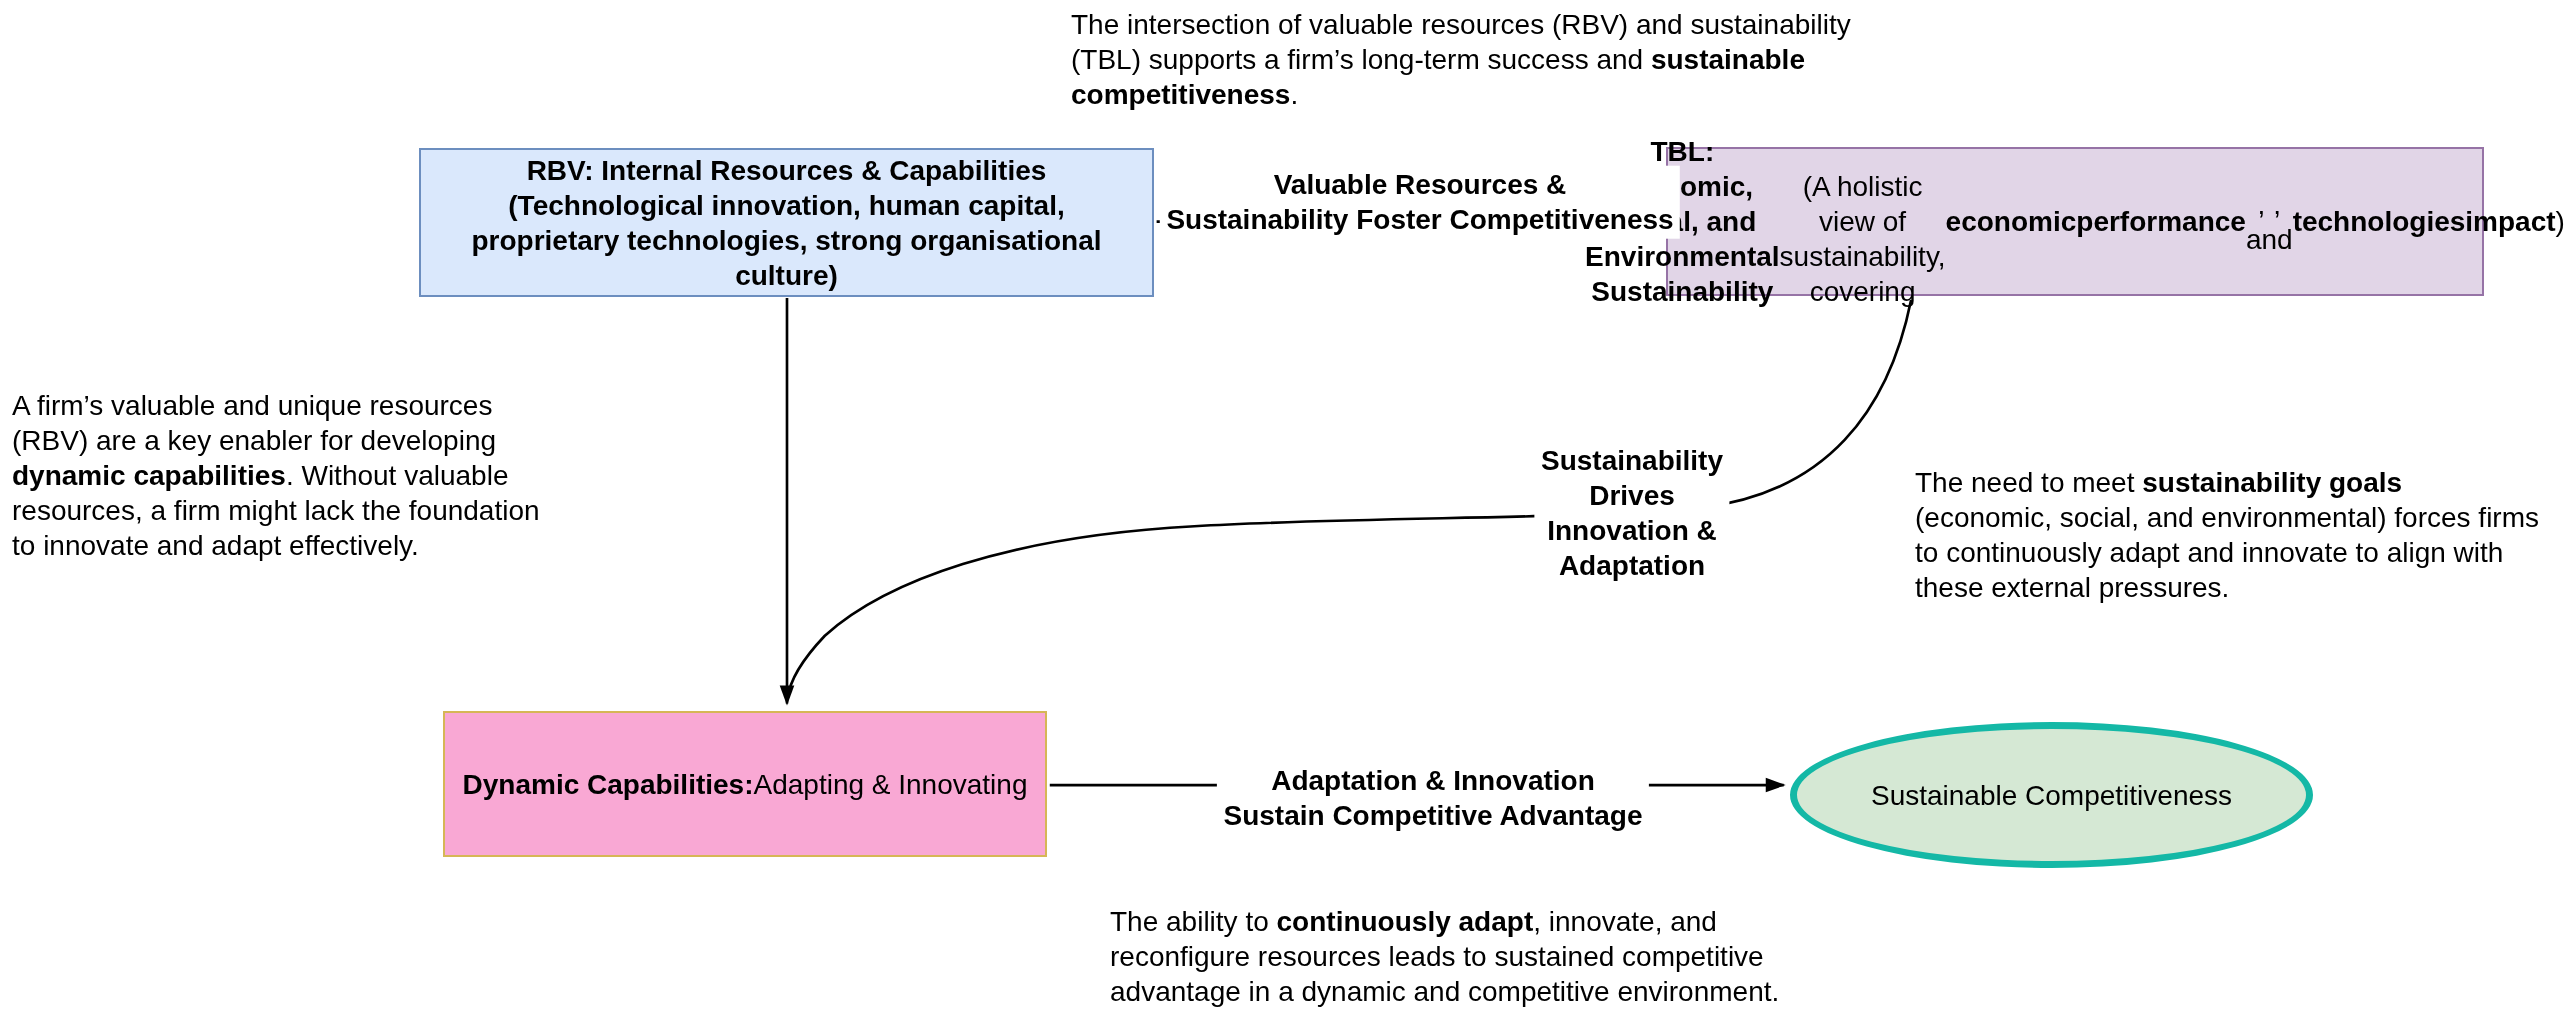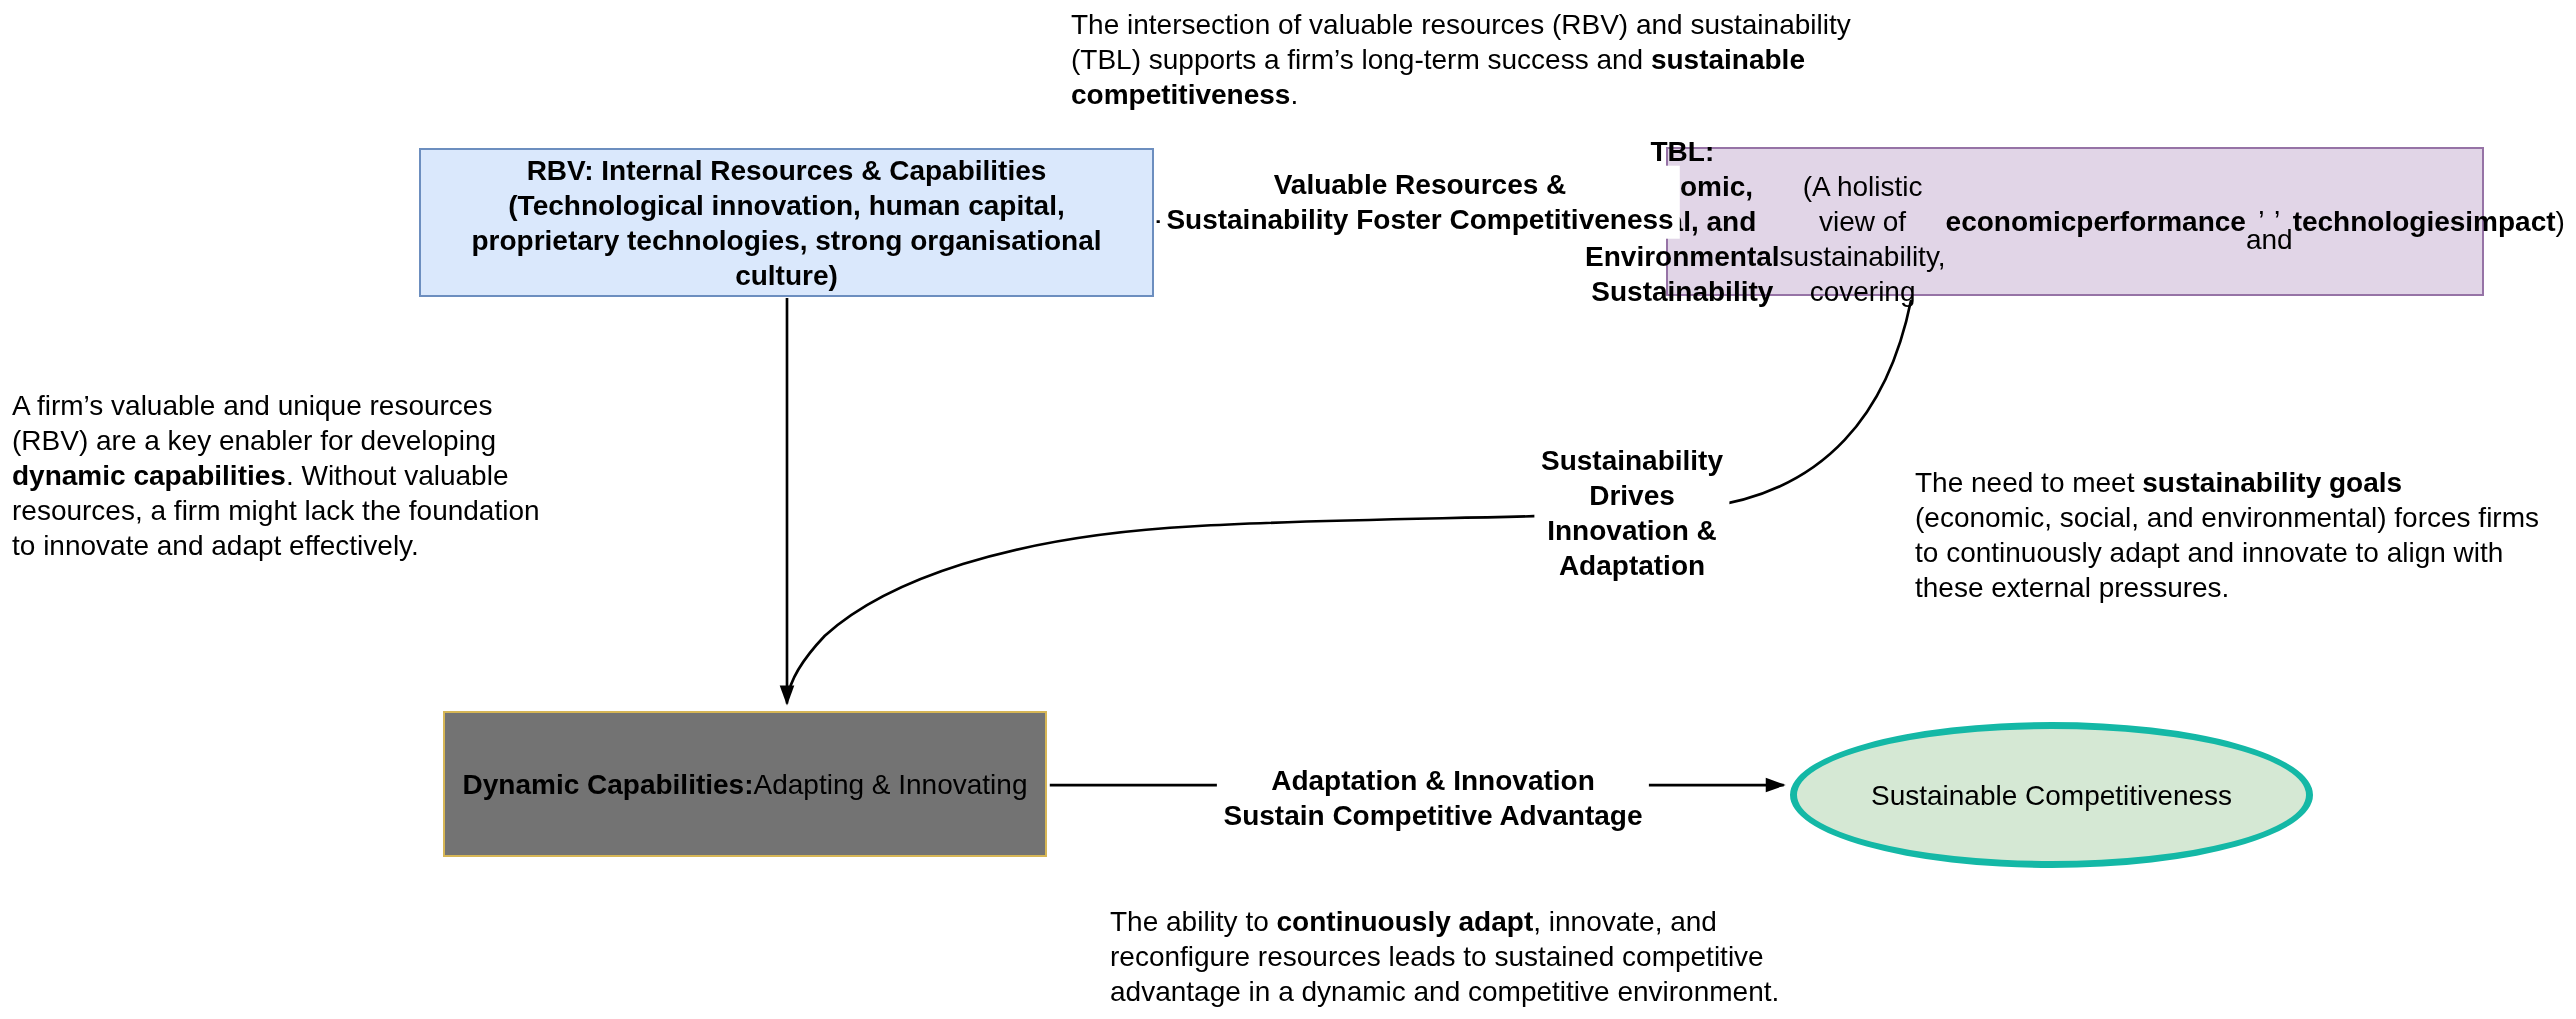--- a/index.html
+++ b/index.html
@@ -24,21 +24,21 @@
     left:419px;top:148px;width:735px;height:149px;
     background:#dae8fc;border:2px solid #6c8ebf;
     font-weight:bold;white-space:pre-line;text-align:center;
   }
   .node-tbl{
     left:1666px;top:147px;width:818px;height:149px;
     background:#e1d5e7;border:2px solid #9673a6;
   }
   .node-dynamic{
     left:443px;top:711px;width:604px;height:146px;
-    background:#737373;border:2px solid #d6b656;
+    background:#f9a8d4;border:2px solid #d6b656;
   }
   .node-outcome{
     left:1790px;top:722px;width:523px;height:146px;
     background:#d5e8d4;border:7px solid #14b8a6;
     border-radius:50%;
   }
   .para{
     position:absolute;z-index:2;
     font-size:28px;line-height:35px;
     text-align:left;

